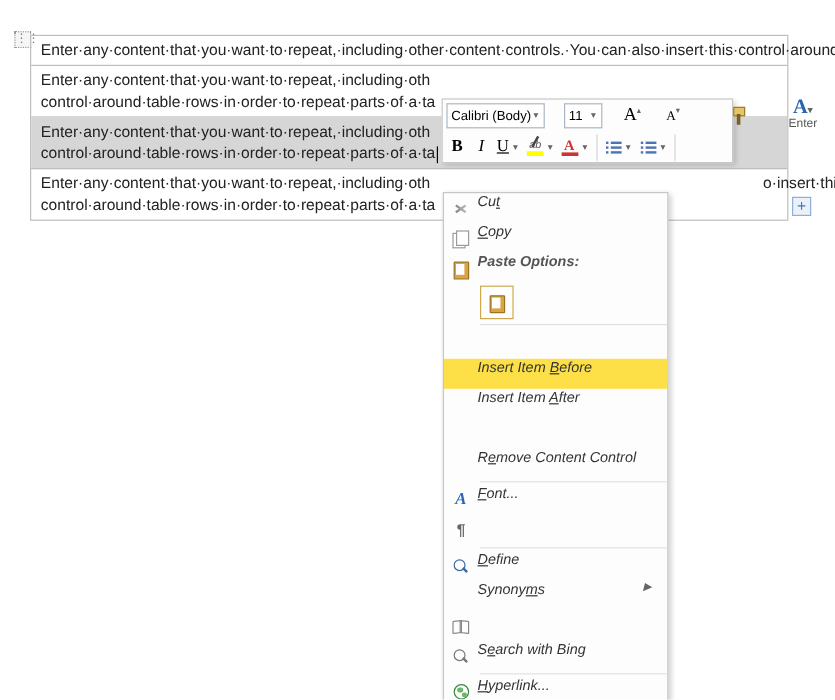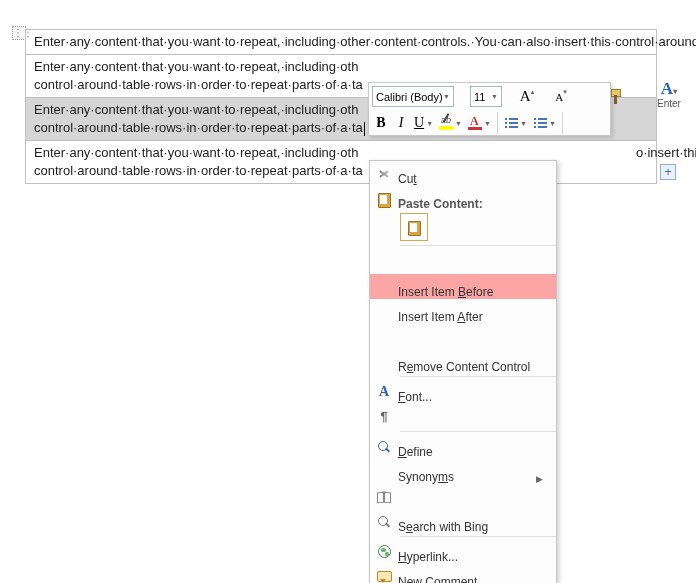--- a/index.html
+++ b/index.html
@@ -44,25 +44,25 @@
   .colorA .glyph::before{content:"A";font-family:"Times New Roman",serif;font-size:12px;font-weight:bold;position:absolute;left:2px;top:-1px;color:#c33;}
   .colorA .glyph::after{content:"";position:absolute;left:0;bottom:1px;width:14px;height:3px;background:#c33;}
   .listicon{display:inline-block;width:14px;height:14px;position:relative;}
   .listicon .d{position:absolute;width:2px;height:2px;background:#4a74b8;left:1px;}
   .listicon .l{position:absolute;height:2px;background:#4a74b8;left:5px;width:9px;}
   .listicon .l1{top:2px;} .listicon .l2{top:6px;} .listicon .l3{top:10px;}
   .listicon .d1{top:2px;} .listicon .d2{top:6px;} .listicon .d3{top:10px;}
 
   
   .ctx { position:absolute; left:369px; top:160px; width:188px; background:#fdfdfd; border:1px solid #c6c6c6; box-shadow:2px 2px 5px rgba(0,0,0,.2); }
-  .ctx .mi { display:flex; align-items:flex-end; height:25px; font-size:12px; color:#333; padding:0 8px 0 0; }
+  .ctx .mi { display:flex; align-items:flex-start; height:25px; font-size:12px; color:#333; padding:0 8px 0 0;font-style:italic; }
   .ctx .mi .ic{flex:0 0 28px; display:flex; align-items:center; justify-content:center; height:100%; }
   .ctx .mi .tx{flex:1;}
   .ctx .mi .sub{flex:0 0 12px;font-size:9px;color:#666;}
-  .ctx .mi.hover{background:#fca5a5;margin-top:28px;}
+  .ctx .mi.hover{background:#fde047;margin-top:28px;}
   .ctx .hdr{font-weight:600;color:#555;}
   .ctx .msep{height:1px;background:#e0e0e0;margin:2px 0 2px 30px;}
   .ctx .gallery{height:32px;padding-left:30px;display:flex;align-items:center;}
   .ctx .gallery .paste-btn{width:28px;height:28px;border:1px solid #cfa84e;background:#fff;display:flex;align-items:center;justify-content:center;}
   .u{text-decoration:underline;}
 
   .cuticon{display:inline-block;width:14px;height:14px;position:relative;}
   .cuticon::before{content:"";position:absolute;width:10px;height:2px;background:linear-gradient(90deg,#888,#bbb);left:2px;top:6px;transform:rotate(35deg);}
   .cuticon::after{content:"";position:absolute;width:10px;height:2px;background:linear-gradient(90deg,#888,#bbb);left:2px;top:6px;transform:rotate(-35deg);}
   .copyicon{position:relative;width:14px;height:14px;}
@@ -193,25 +193,31 @@
   </div>
 </div>
 
 <div class="ctx">
   <div class="mi">
     <span class="ic">
         <span class="cuticon"></span>
       </span>
     <span class="tx"><span>Cu<span class="u">t</span></span></span>
   </div>
+  <div class="mi">
+    <span class="ic">
+        <span class="copyicon"></span>
+      </span>
+    <span class="tx"><span><span class="u">C</span>opy</span></span>
+  </div>
   <div class="mi hdr">
     <span class="ic">
         <span class="clipicon"></span>
       </span>
-    <span class="tx">Paste Content:</span>
+    <span class="tx">Paste Options:</span>
   </div>
   <div class="gallery">
     <div class="paste-btn">
         <span class="clipicon"></span>
       </div>
   </div>
   <div class="msep"></div>
   <div class="mi hover">
     <span class="ic"></span>
     <span class="tx"><span>Insert Item <span class="u">B</span>efore</span></span>

